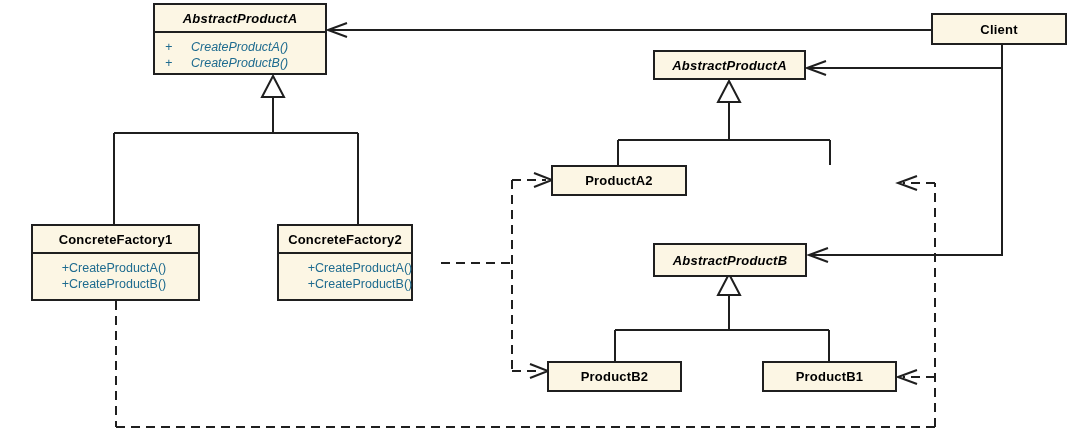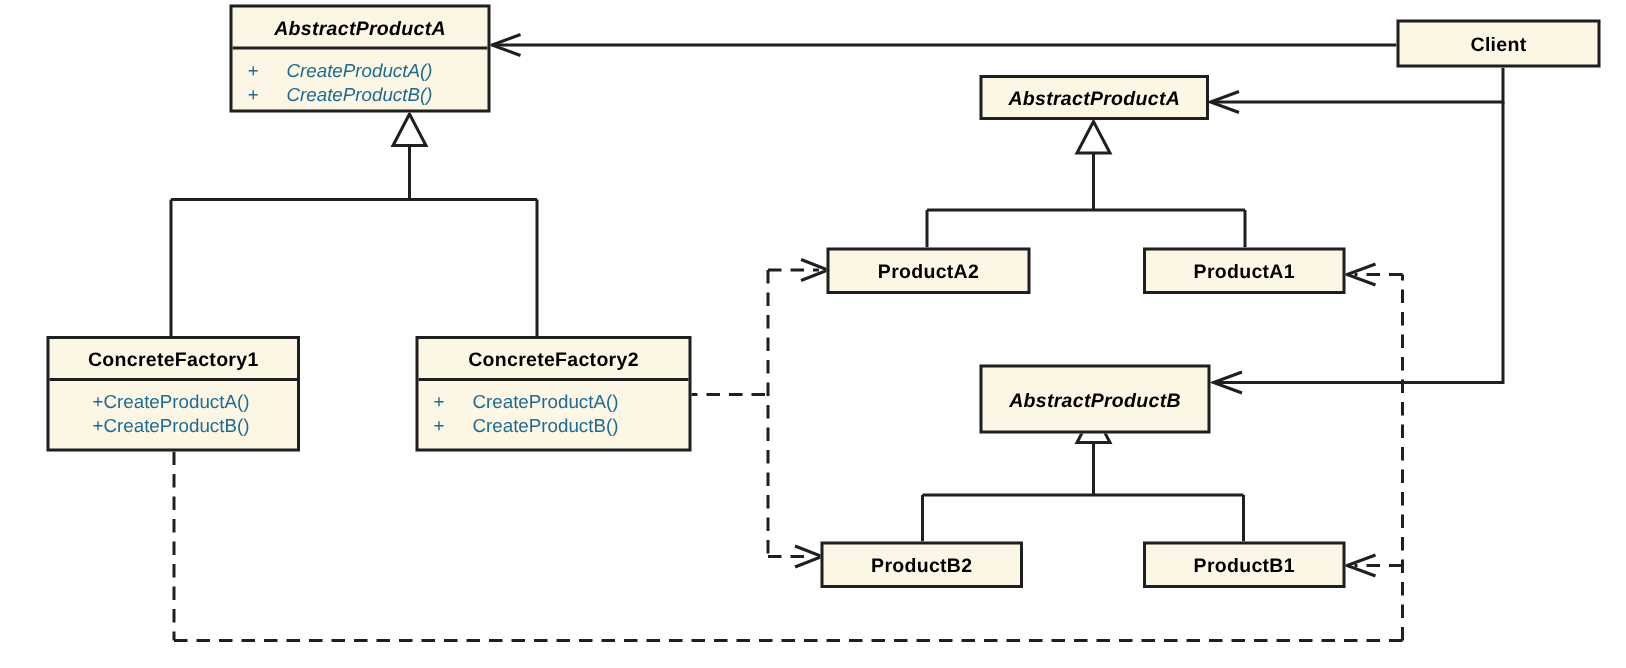--- a/index.html
+++ b/index.html
@@ -31,25 +31,25 @@
   }
   .cls.abstract .methods{font-style:italic;}
   .method{display:flex;line-height:16px;white-space:nowrap;}
   .method .vis{width:26px;flex:0 0 26px;}
   
   .b-abstract-factory {left:153px;top:3px;  width:174px;height:72px;}
   .b-client           {left:931px;top:13px; width:136px;height:32px;}
   .b-abstract-product-a{left:653px;top:50px; width:153px;height:30px;text-align:center;}
   .b-product-a2       {left:551px;top:165px;width:136px;height:31px;}
   .b-product-a1       {left:762px;top:165px;width:135px;height:31px;}
-  .b-abstract-product-b{left:653px;top:243px;width:154px;height:46px;}
+  .b-abstract-product-b{left:653px;top:243px;width:154px;height:34px;}
   .b-product-b2       {left:547px;top:361px;width:135px;height:31px;}
   .b-product-b1       {left:762px;top:361px;width:135px;height:31px;}
   .b-concrete-factory1{left:31px; top:224px;width:169px;height:77px;text-align:right;}
-  .b-concrete-factory2{left:277px;top:224px;width:184px;height:77px;}
+  .b-concrete-factory2{left:277px;top:224px;width:136px;height:77px;text-align:right;}
   .titleonly .title{height:100%;}
 </style>
 </head>
 <body>
 
 <div class="stage">
 
   <svg class="connectors" viewBox="0 0 1084 445" xmlns="http://www.w3.org/2000/svg" fill="none" stroke="#1F1F1F" stroke-width="2">
 
     <g>
@@ -112,23 +112,20 @@
   </div>
 
   <div class="cls abstract titleonly b-abstract-product-a">
     <div class="title">AbstractProductA</div>
   </div>
 
   <div class="cls titleonly b-product-a2">
     <div class="title">ProductA2</div>
   </div>
 
-  <div class="cls titleonly b-product-a1">
-    <div class="title">ProductA1</div>
-  </div>
 
   <div class="cls abstract titleonly b-abstract-product-b">
     <div class="title">AbstractProductB</div>
   </div>
 
   <div class="cls titleonly b-product-b2">
     <div class="title">ProductB2</div>
   </div>
 
   <div class="cls titleonly b-product-b1">

